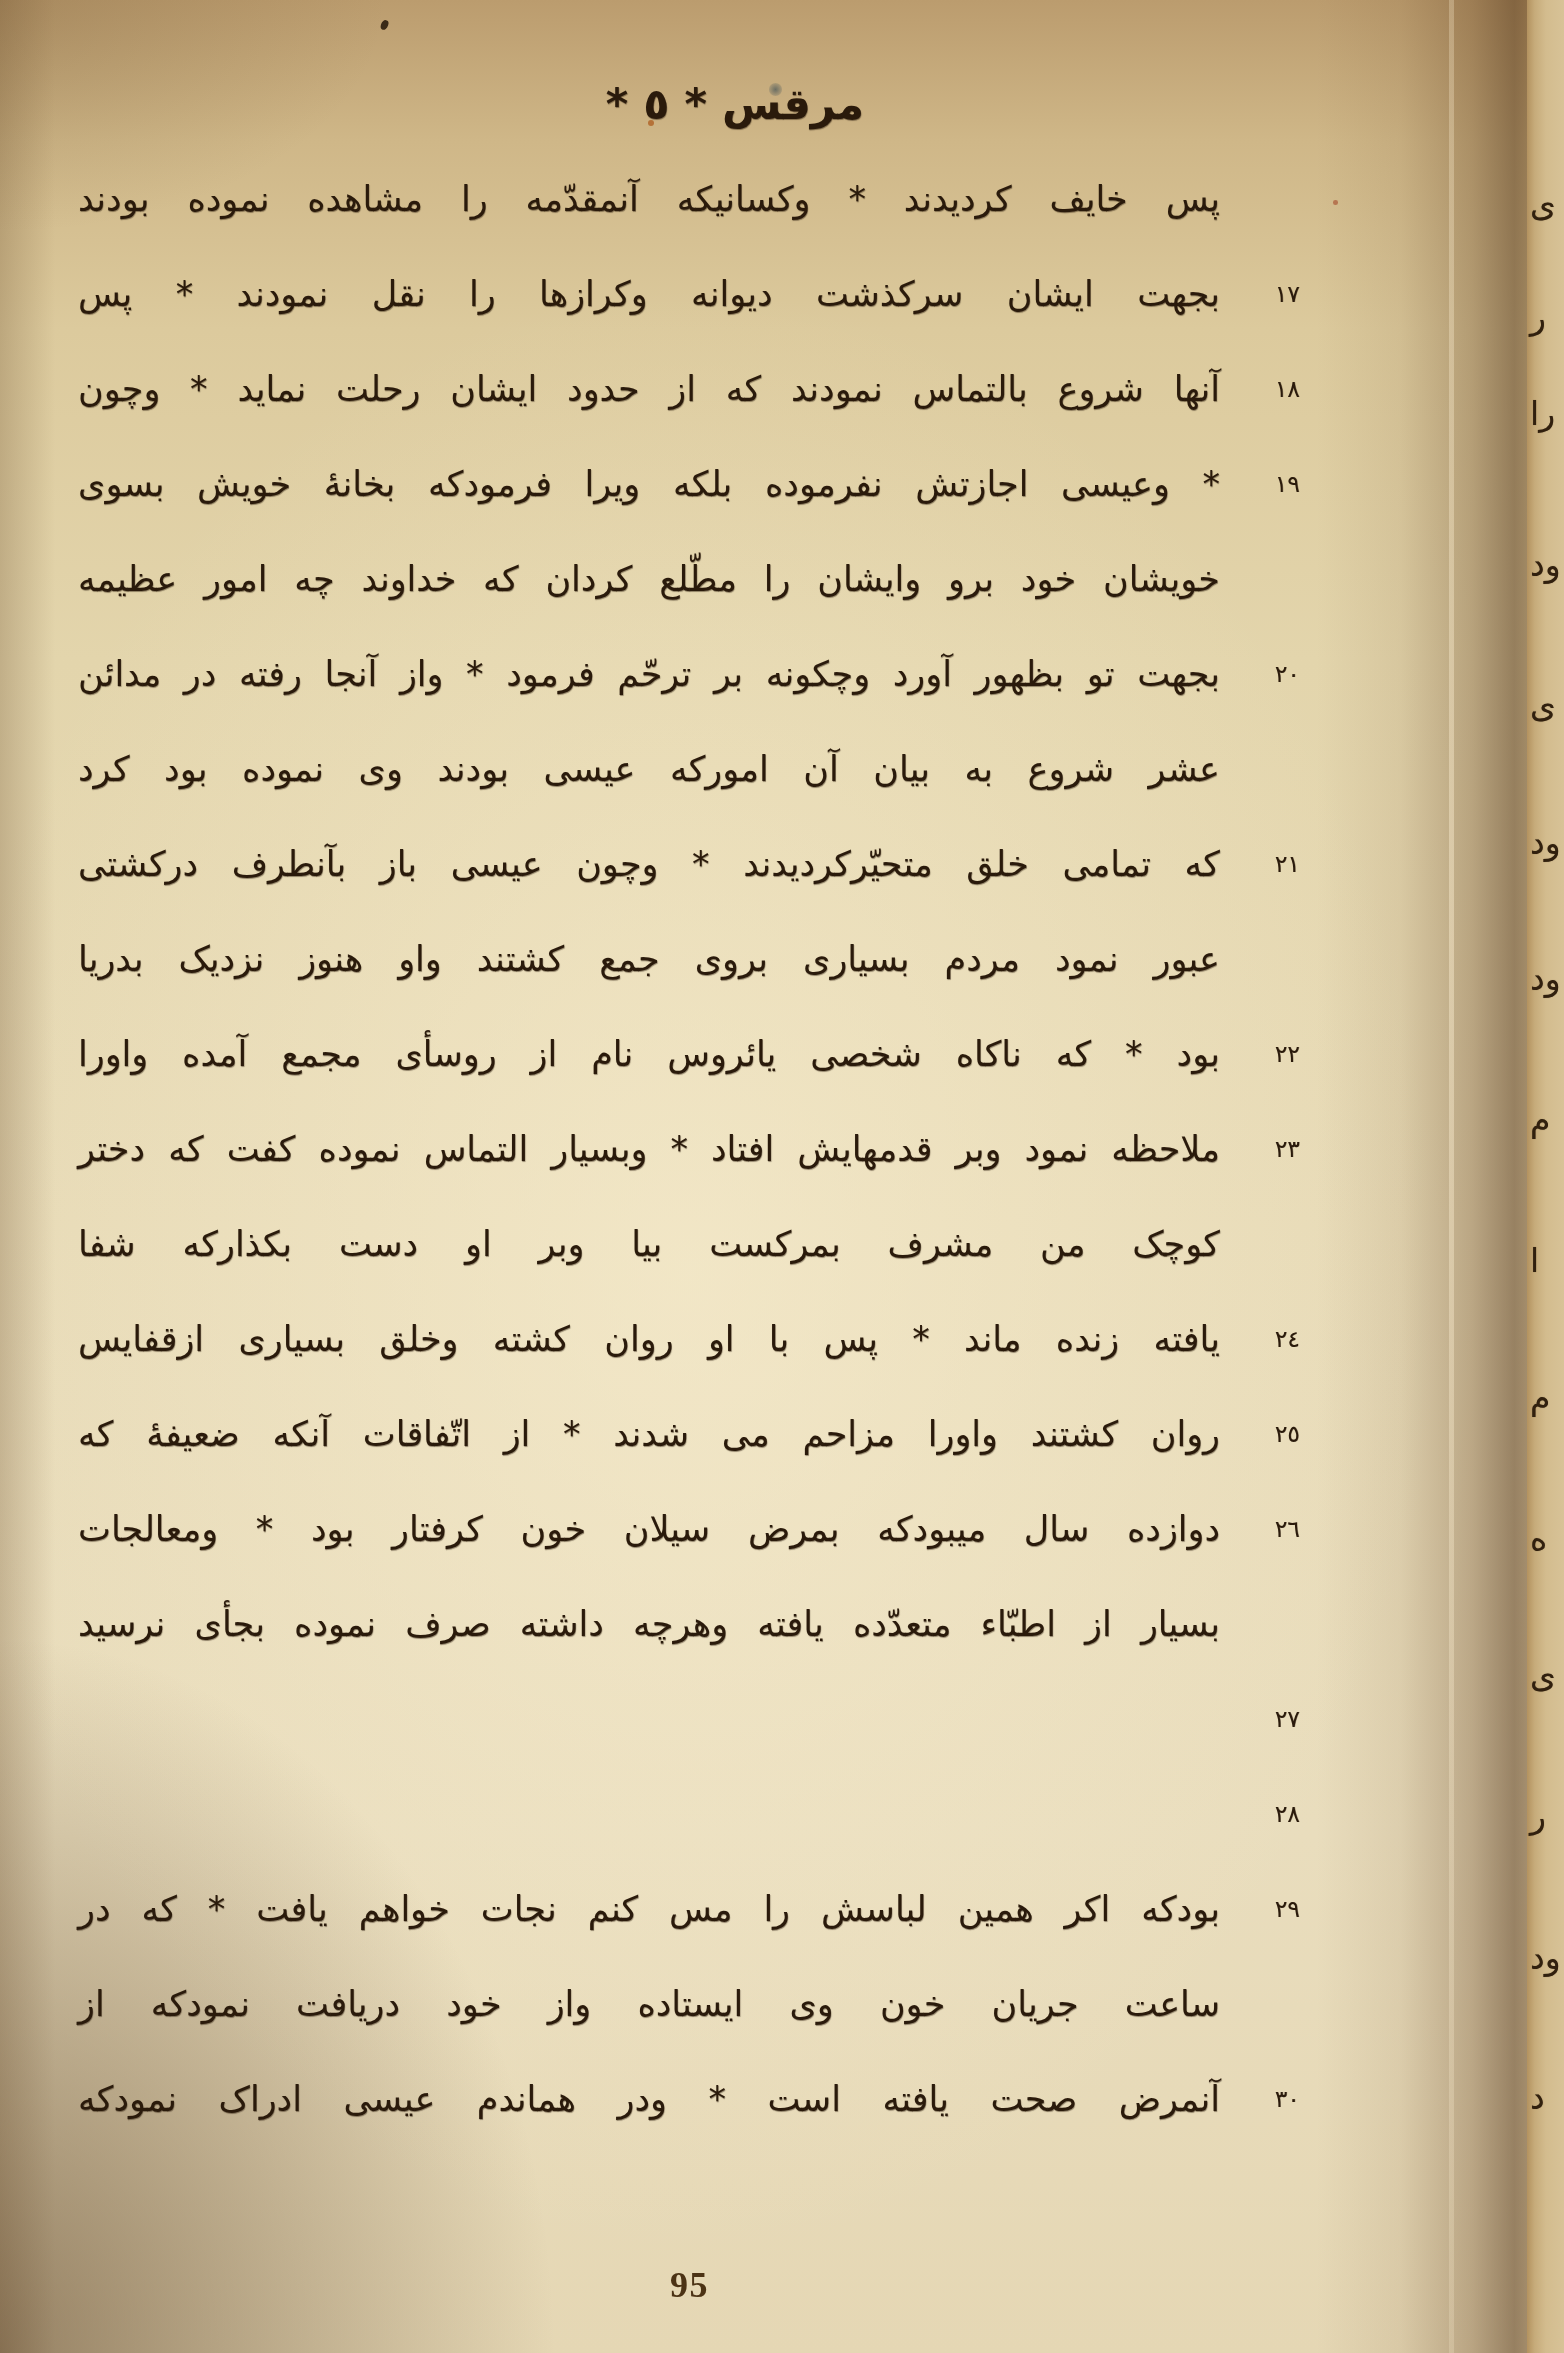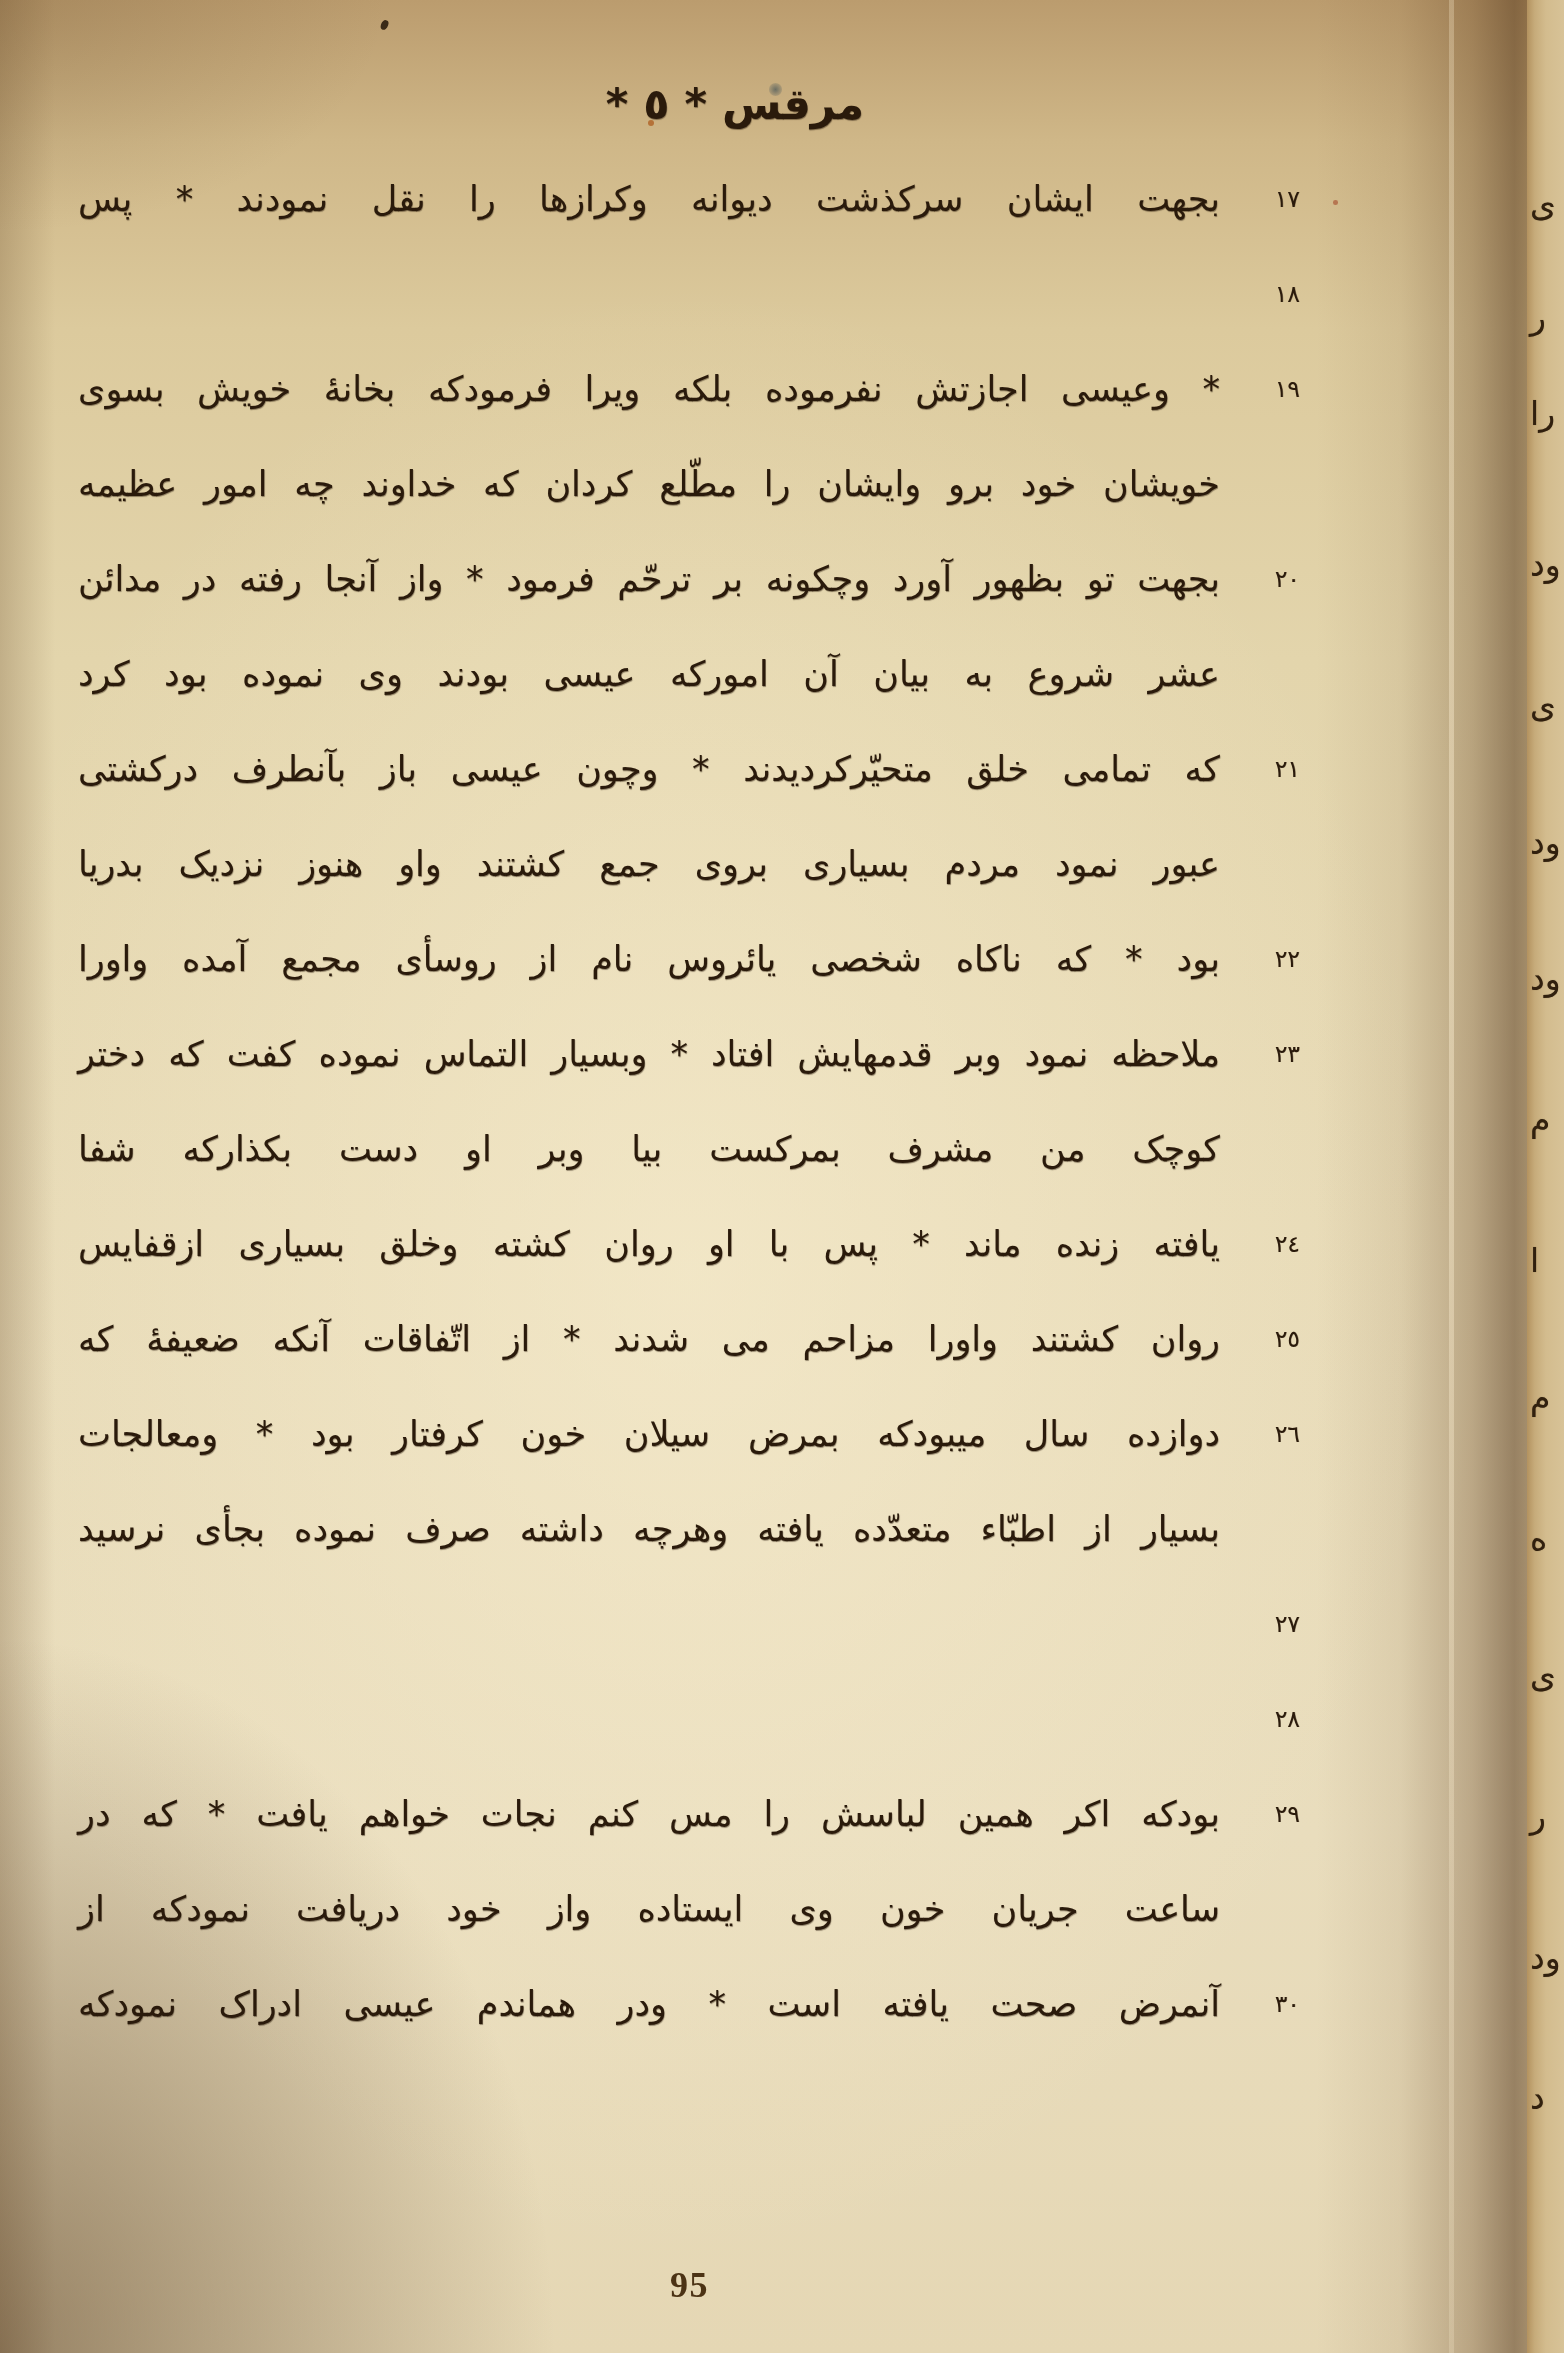--- a/index.html
+++ b/index.html
@@ -106,24 +106,27 @@
 
   <div class="fleck-top"></div>
   <div class="stain-gray"></div>
   <div class="dot-orange"></div>
   <div class="dot-red"></div>
 
   <div class="page-header" dir="rtl">مرقس * ٥ *</div>
 
   <div class="text-lines">
       <div class="line" dir="rtl">
+    <span>پس خایف کردیدند * وکسانیکه آنمقدّمه را مشاهده نموده بودند</span>
+  </div>
+      <div class="line" dir="rtl">
     <span class="verse-num">١٧</span><span>بجهت ایشان سرکذشت دیوانه وکرازها را نقل نمودند * پس</span>
   </div>
       <div class="line" dir="rtl">
-    <span class="verse-num">١٨</span>
+    <span class="verse-num">١٨</span><span>آنها شروع بالتماس نمودند که از حدود ایشان رحلت نماید * وچون</span>
   </div>
       <div class="line" dir="rtl">
     <span class="verse-num">١٩</span><span>* وعیسی اجازتش نفرموده بلکه ویرا فرمودکه بخانهٔ خویش بسوی</span>
   </div>
       <div class="line" dir="rtl">
     <span>خویشان خود برو وایشان را مطّلع کردان که خداوند چه امور عظیمه</span>
   </div>
       <div class="line" dir="rtl">
     <span class="verse-num">٢٠</span><span>بجهت تو بظهور آورد وچکونه بر ترحّم فرمود * واز آنجا رفته در مدائن</span>
   </div>

